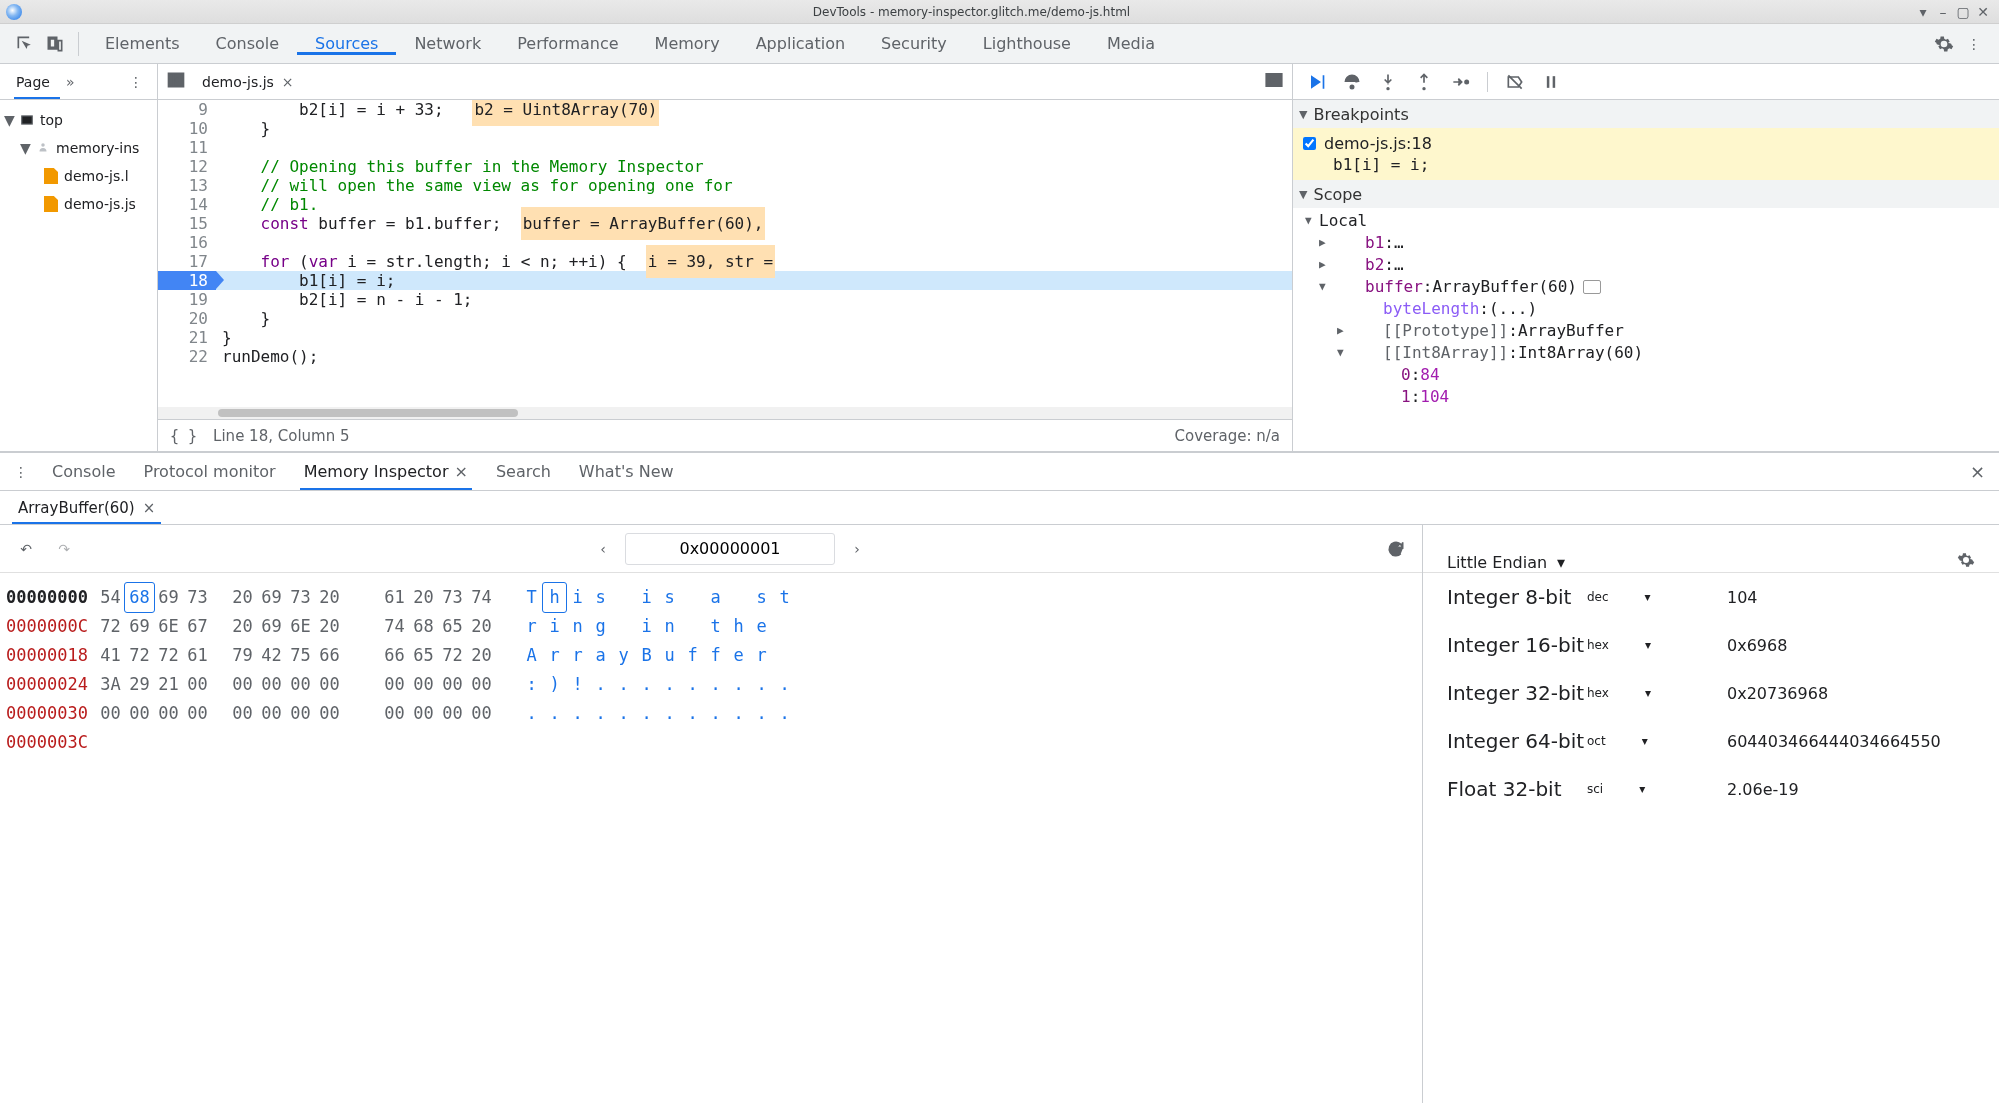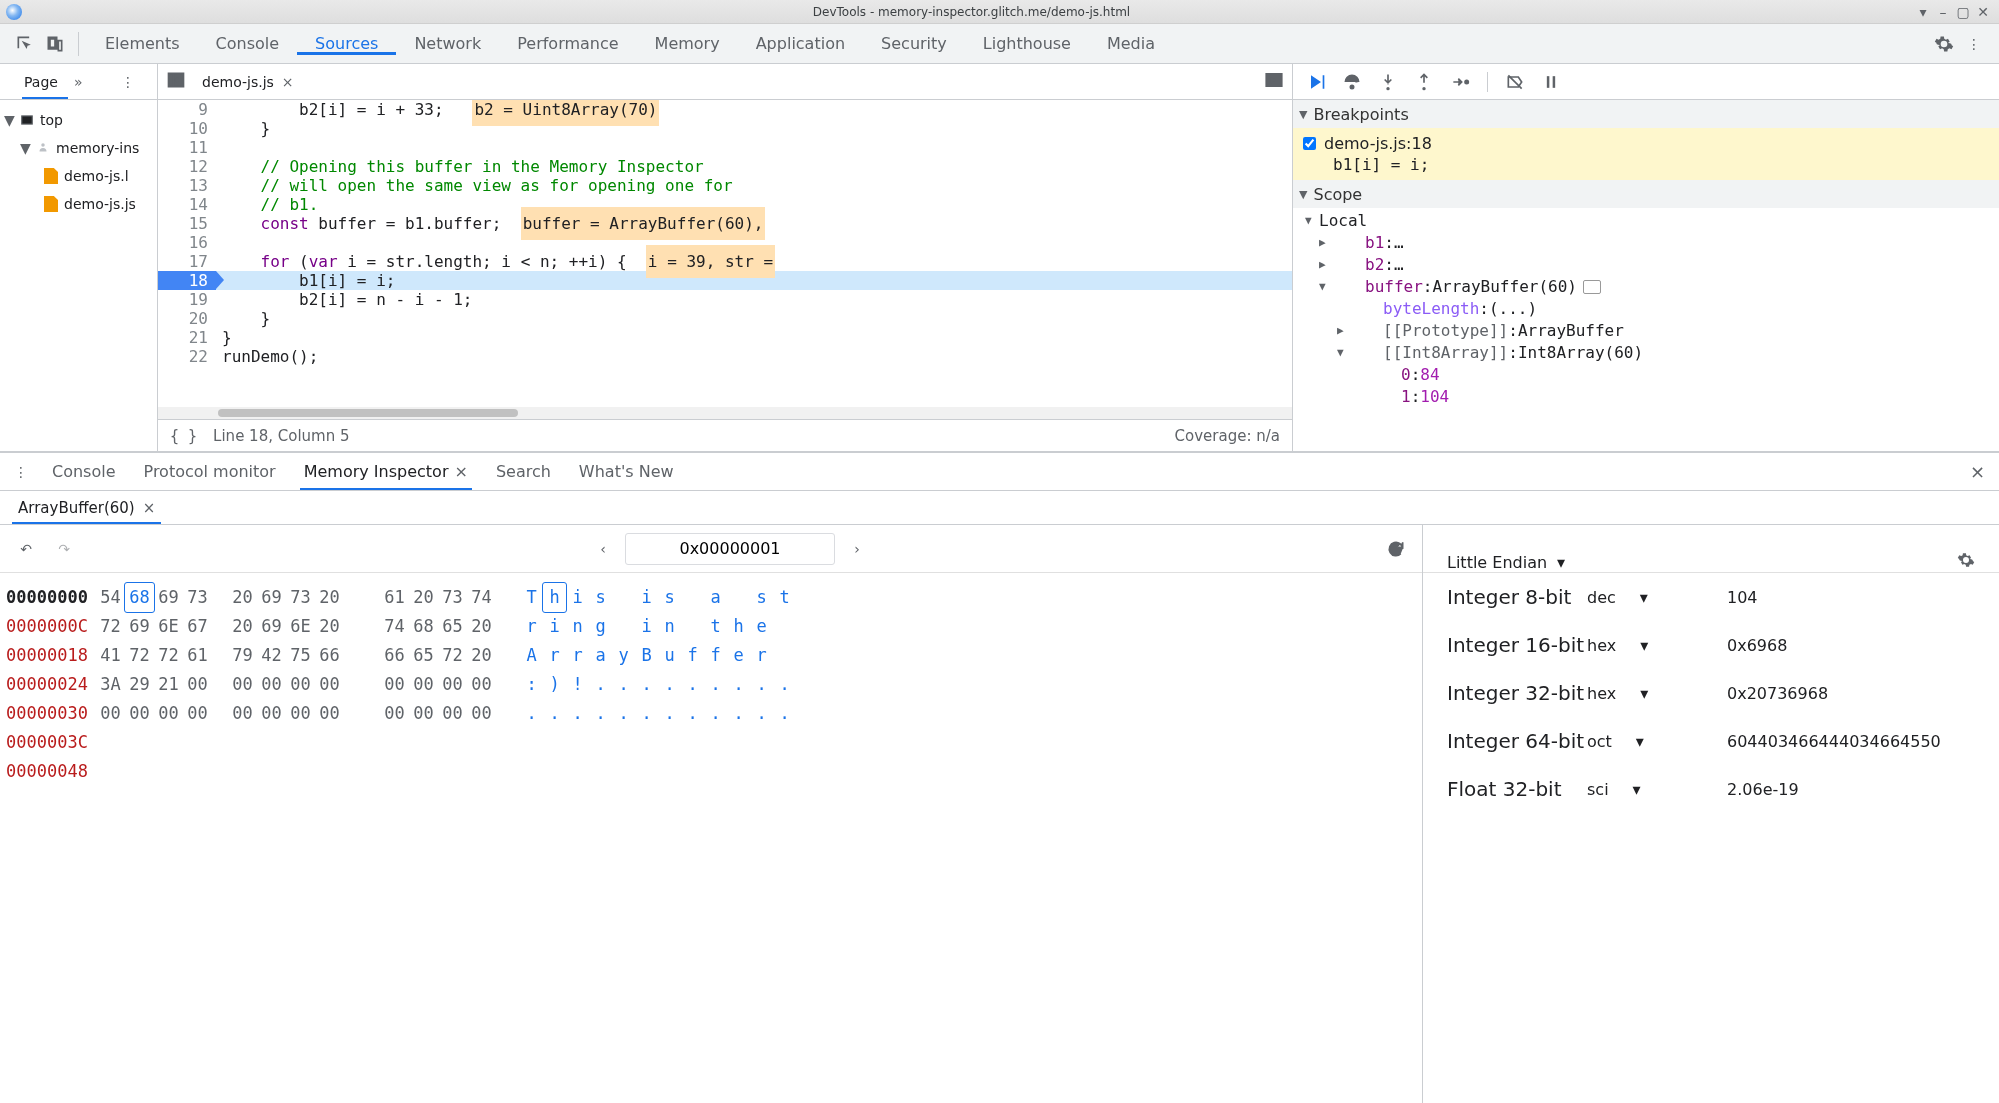--- a/index.html
+++ b/index.html
@@ -24,21 +24,21 @@
 .dt-top .spacer { flex: 1; }
 
 
 .main { flex: 1; display: flex; flex-direction: column; background: #fff; }
 
 
 .sources { height: 388px; display: flex; border-bottom: 1px solid #cacdd1; }
 
 
 .left-nav { width: 158px; display: flex; flex-direction: column; border-right: 1px solid #cacdd1; }
-.left-nav-hdr { height: 36px; display: flex; align-items: center; border-bottom: 1px solid #cacdd1; padding: 0 22px; }
+.left-nav-hdr { height: 36px; display: flex; align-items: center; border-bottom: 1px solid #cacdd1; padding: 0 14px; }
 .left-nav-hdr .nav-tab { font-size: 14px; color: #202124; padding: 0 10px 0 2px; position: relative; height: 100%; display: flex; align-items: center; }
 .left-nav-hdr .nav-tab.active::after { content: ""; position: absolute; bottom: 0; left: 0; right: 0; height: 2px; background: #1a73e8; }
 .left-nav-hdr .chev { color: #5f6368; margin: 0 6px; }
 .left-nav-hdr .kebab { margin-left: auto; color: #5f6368; }
 .tree { padding: 6px 0; font-size: 14px; }
 .tree-row { display: flex; align-items: center; height: 28px; padding-left: 4px; cursor: pointer; white-space: nowrap; overflow: hidden; }
 .tree-row .tw { width: 14px; color: #5f6368; }
 .tree-row .ic { width: 18px; display: flex; align-items: center; justify-content: center; margin-right: 4px; }
 .fileic { width: 14px; height: 16px; background: #f29900; position: relative; clip-path: polygon(0 0, 70% 0, 100% 25%, 100% 100%, 0 100%); }
 .fileic.html { background: #f29900; }
@@ -126,21 +126,21 @@
 .asc { display: flex; margin-left: 24px; }
 .asc-c { width: 23px; text-align: center; color: #1a73e8; }
 .asc-c.sel { outline: 1.5px solid #1a73e8; border-radius: 2px; }
 
 .mem-right { width: 576px; display: flex; flex-direction: column; }
 .mr-top { height: 48px; display: flex; align-items: flex-end; padding: 0 24px; border-bottom: 1px solid #e0e0e0; }
 .endian { display: flex; align-items: center; gap: 10px; font-size: 16px; cursor: pointer; }
 .mr-gear { margin-left: auto; color: #5f6368; }
 .mval-row { display: flex; align-items: center; height: 48px; padding: 0 24px; }
 .mval-label { width: 140px; font-size: 20px; }
-.mval-sel { width: 90px; display: flex; align-items: center; gap: 24px; color: #202124; font-size: 16px; cursor: pointer; }
+.mval-sel { width: 90px; display: flex; align-items: center; gap: 36px; color: #202124; font-size: 12px; cursor: pointer; }
 .mval-val { font-size: 16px; margin-left: 50px; }
 
 .cursor-ptr { cursor: pointer; }
 svg { fill: currentColor; }
 </style>
 </head>
 <body>
 
 <div class="window">
 
@@ -391,21 +391,20 @@
                 </svg>
             </span>
           </div>
           <div class="hex-grid" id="hex-grid">
               <div class="hex-row"><span class="hex-off cur">00000000</span><span class="hex-bytes"><span class="hex-b">54</span><span class="hex-b sel">68</span><span class="hex-b">69</span><span class="hex-b">73</span><span class="hex-gap"></span><span class="hex-b">20</span><span class="hex-b">69</span><span class="hex-b">73</span><span class="hex-b">20</span><span class="hex-gap2"></span><span class="hex-b">61</span><span class="hex-b">20</span><span class="hex-b">73</span><span class="hex-b">74</span></span><span class="asc"><span class="asc-c">T</span><span class="asc-c sel">h</span><span class="asc-c">i</span><span class="asc-c">s</span><span class="asc-c"> </span><span class="asc-c">i</span><span class="asc-c">s</span><span class="asc-c"> </span><span class="asc-c">a</span><span class="asc-c"> </span><span class="asc-c">s</span><span class="asc-c">t</span></span></div>
               <div class="hex-row"><span class="hex-off">0000000C</span><span class="hex-bytes"><span class="hex-b">72</span><span class="hex-b">69</span><span class="hex-b">6E</span><span class="hex-b">67</span><span class="hex-gap"></span><span class="hex-b">20</span><span class="hex-b">69</span><span class="hex-b">6E</span><span class="hex-b">20</span><span class="hex-gap2"></span><span class="hex-b">74</span><span class="hex-b">68</span><span class="hex-b">65</span><span class="hex-b">20</span></span><span class="asc"><span class="asc-c">r</span><span class="asc-c">i</span><span class="asc-c">n</span><span class="asc-c">g</span><span class="asc-c"> </span><span class="asc-c">i</span><span class="asc-c">n</span><span class="asc-c"> </span><span class="asc-c">t</span><span class="asc-c">h</span><span class="asc-c">e</span><span class="asc-c"> </span></span></div>
               <div class="hex-row"><span class="hex-off">00000018</span><span class="hex-bytes"><span class="hex-b">41</span><span class="hex-b">72</span><span class="hex-b">72</span><span class="hex-b">61</span><span class="hex-gap"></span><span class="hex-b">79</span><span class="hex-b">42</span><span class="hex-b">75</span><span class="hex-b">66</span><span class="hex-gap2"></span><span class="hex-b">66</span><span class="hex-b">65</span><span class="hex-b">72</span><span class="hex-b">20</span></span><span class="asc"><span class="asc-c">A</span><span class="asc-c">r</span><span class="asc-c">r</span><span class="asc-c">a</span><span class="asc-c">y</span><span class="asc-c">B</span><span class="asc-c">u</span><span class="asc-c">f</span><span class="asc-c">f</span><span class="asc-c">e</span><span class="asc-c">r</span><span class="asc-c"> </span></span></div>
               <div class="hex-row"><span class="hex-off">00000024</span><span class="hex-bytes"><span class="hex-b">3A</span><span class="hex-b">29</span><span class="hex-b">21</span><span class="hex-b">00</span><span class="hex-gap"></span><span class="hex-b">00</span><span class="hex-b">00</span><span class="hex-b">00</span><span class="hex-b">00</span><span class="hex-gap2"></span><span class="hex-b">00</span><span class="hex-b">00</span><span class="hex-b">00</span><span class="hex-b">00</span></span><span class="asc"><span class="asc-c">:</span><span class="asc-c">)</span><span class="asc-c">!</span><span class="asc-c">.</span><span class="asc-c">.</span><span class="asc-c">.</span><span class="asc-c">.</span><span class="asc-c">.</span><span class="asc-c">.</span><span class="asc-c">.</span><span class="asc-c">.</span><span class="asc-c">.</span></span></div>
               <div class="hex-row"><span class="hex-off">00000030</span><span class="hex-bytes"><span class="hex-b">00</span><span class="hex-b">00</span><span class="hex-b">00</span><span class="hex-b">00</span><span class="hex-gap"></span><span class="hex-b">00</span><span class="hex-b">00</span><span class="hex-b">00</span><span class="hex-b">00</span><span class="hex-gap2"></span><span class="hex-b">00</span><span class="hex-b">00</span><span class="hex-b">00</span><span class="hex-b">00</span></span><span class="asc"><span class="asc-c">.</span><span class="asc-c">.</span><span class="asc-c">.</span><span class="asc-c">.</span><span class="asc-c">.</span><span class="asc-c">.</span><span class="asc-c">.</span><span class="asc-c">.</span><span class="asc-c">.</span><span class="asc-c">.</span><span class="asc-c">.</span><span class="asc-c">.</span></span></div>
               <div class="hex-row"><span class="hex-off">0000003C</span><span class="hex-bytes"></span></div>
-              <div class="hex-row"><span class="hex-off">00000048</span><span class="hex-bytes"></span></div>
             </div>
         </div>
         <div class="mem-right">
           <div class="mr-top">
             <div class="endian">
               <span>Little Endian</span>
               <span>▾</span>
             </div>
             <span class="mr-gear cursor-ptr">
               <svg width="18" height="18" viewBox="0 0 24 24">

